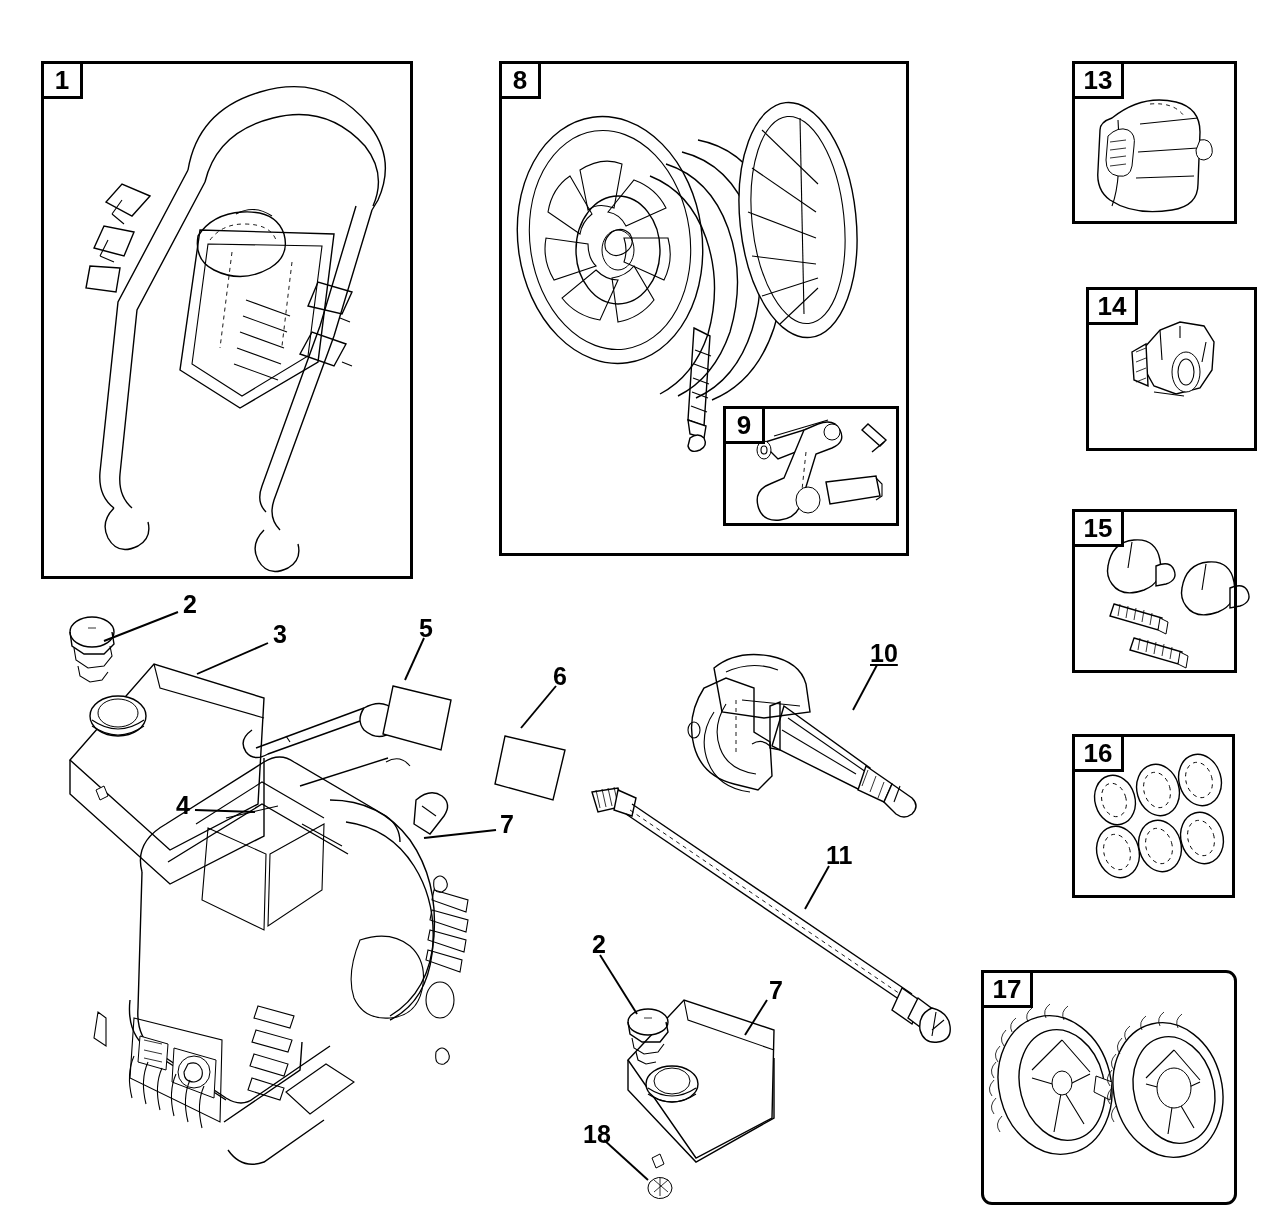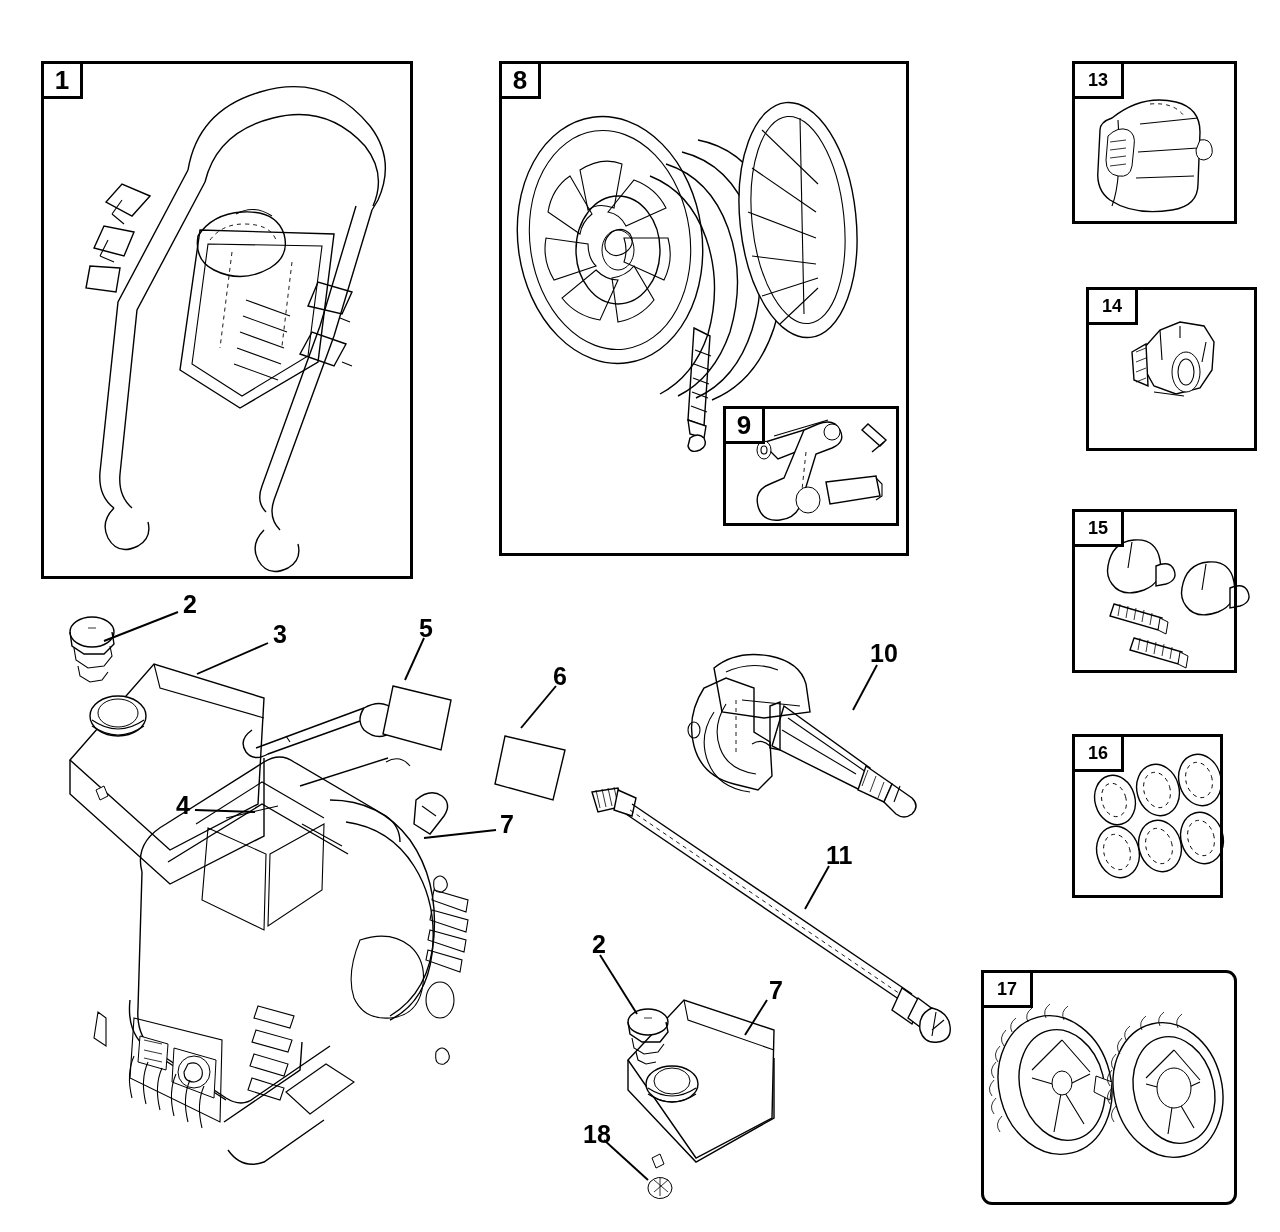--- a/index.html
+++ b/index.html
@@ -26,21 +26,21 @@
   
   .pbox{position:absolute;border:3px solid #000;background:transparent;box-sizing:border-box;}
   .pbox-inner{position:absolute;border:3px solid #000;background:#fff;box-sizing:border-box;}
   .numtag{
     position:absolute;left:-3px;top:-3px;border:3px solid #000;background:#fff;
     display:flex;align-items:center;justify-content:center;
     font-family:"Liberation Sans", sans-serif;font-weight:700;
     box-sizing:border-box;
   }
   .numtag.w1{width:42px;height:38px;font-size:26px;}
-  .numtag.w2{width:52px;height:38px;font-size:18px;}
+  .numtag.w2{width:52px;height:38px;font-size:26px;}
   
   .callout{
     position:absolute;font-family:"Liberation Sans", sans-serif;
     font-weight:700;font-size:25px;color:#000;line-height:1;white-space:nowrap;
   }
   svg.art{position:absolute;left:0;top:0;width:1280px;height:1232px;pointer-events:none;}
   .ln{fill:none;stroke:#000;stroke-width:1.4;}
   .ln2{fill:none;stroke:#000;stroke-width:1.1;}
   .lnthin{fill:none;stroke:#000;stroke-width:0.8;}
   .lead{fill:none;stroke:#000;stroke-width:1.9;}
@@ -466,33 +466,33 @@
   </div>
 
   <div class="pbox" style="left:1086px;top:287px;width:171px;height:164px;">
     <div class="numtag w2">14</div>
   </div>
 
   <div class="pbox" style="left:1072px;top:509px;width:165px;height:164px;text-align:right;">
     <div class="numtag w2">15</div>
   </div>
 
-  <div class="pbox" style="left:1072px;top:734px;width:151px;height:164px;">
+  <div class="pbox" style="left:1072px;top:734px;width:163px;height:164px;">
     <div class="numtag w2">16</div>
   </div>
 
   <div class="pbox" style="left:981px;top:970px;width:256px;height:235px;border-radius:11px;">
     <div class="numtag w2">17</div>
   </div>
 
   <div class="callout" style="left:183px;top:592px;">2</div>
   <div class="callout" style="left:273px;top:622px;">3</div>
   <div class="callout" style="left:176px;top:793px;">4</div>
   <div class="callout" style="left:419px;top:616px;">5</div>
   <div class="callout" style="left:553px;top:664px;">6</div>
   <div class="callout" style="left:769px;top:978px;">7</div>
-  <div class="callout" style="left:870px;top:641px;">10</div>
+  <div class="callout" style="left:870px;top:641px;text-decoration:underline;">10</div>
   <div class="callout" style="left:826px;top:843px;">11</div>
   <div class="callout" style="left:500px;top:812px;">7</div>
   <div class="callout" style="left:592px;top:932px;">2</div>
   <div class="callout" style="left:583px;top:1122px;">18</div>
 
 </div>
 
 </body></html>

